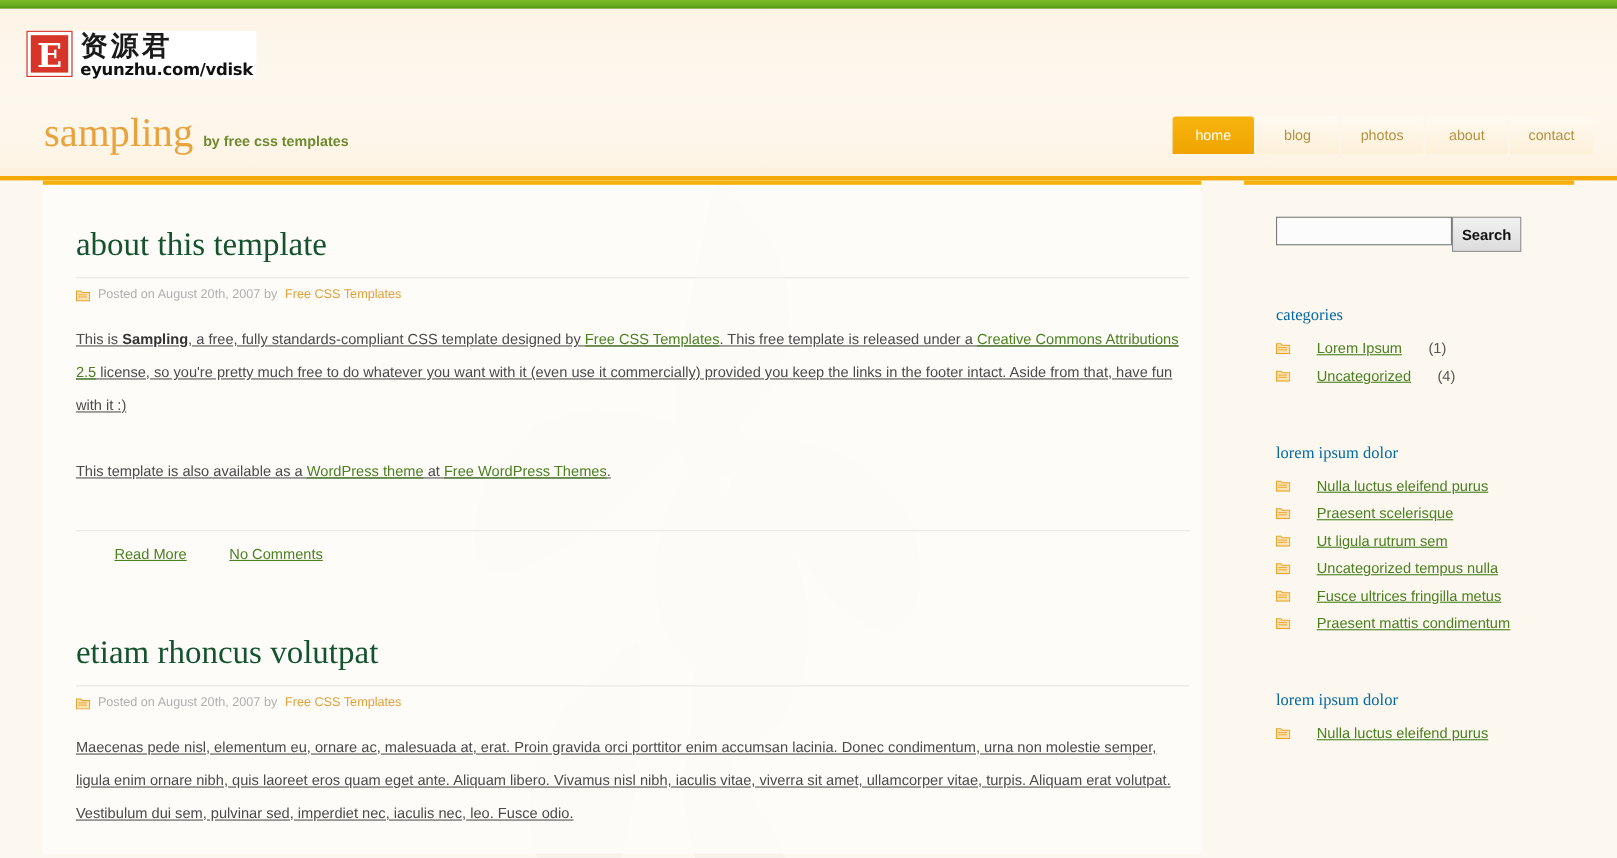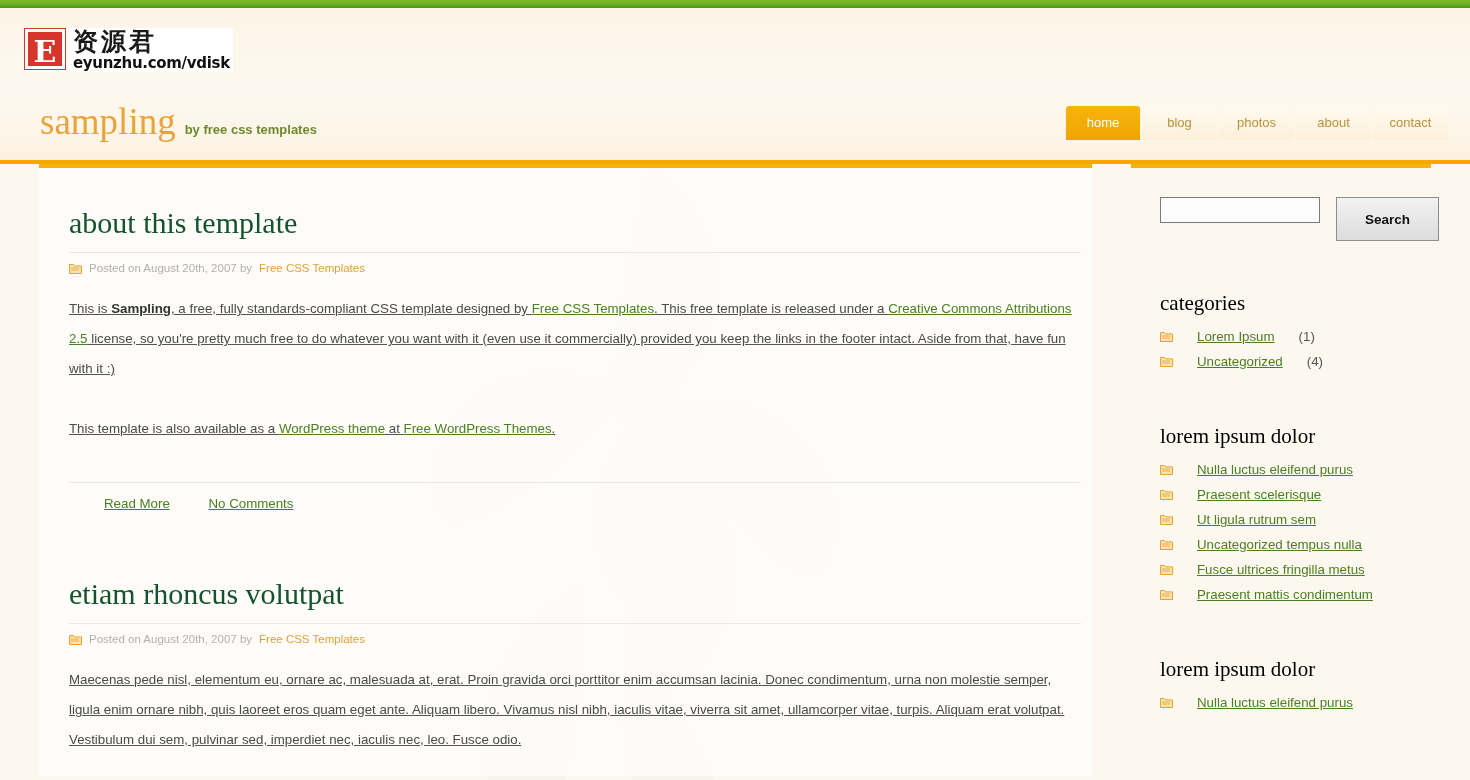--- a/index.html
+++ b/index.html
@@ -192,37 +192,37 @@
   }
   #search-input {
     width: 160px; height: 26px;
     border: 1px solid #7a7a7a;
     background: #fcfcfc;
     font-size: 13px;
     padding: 0 4px;
     outline: none;
   }
   #search-button {
-    margin-left: 16px;
-    height: 44px;
-    padding: 0 28px;
+    margin-left: 0;
+    height: 32px;
+    padding: 0 8px;
     border: 1px solid #8d8d8d;
     background: linear-gradient(to bottom, #f2f2f2 0%, #dcdcdc 100%);
     font-family: "Liberation Sans", sans-serif;
     font-size: 13.5px;
     font-weight: bold;
     color: #111;
     cursor: pointer;
   }
   .side-block { padding: 0 0 0 29px; }
   .side-title {
     font-family: "Liberation Serif", "DejaVu Serif", serif;
-    font-size: 21px;
+    font-size: 15px;
     font-weight: normal;
-    color: #000000;
+    color: #0369a1;
     margin: 0;
     padding: 50px 0 8px 0;
   }
   .side-list { list-style: none; margin: 0; padding: 0; }
   .side-list li {
     display: flex; align-items: center;
     gap: 24px;
     padding: 5px 0;
     font-size: 13.3px;
     color: #555;

